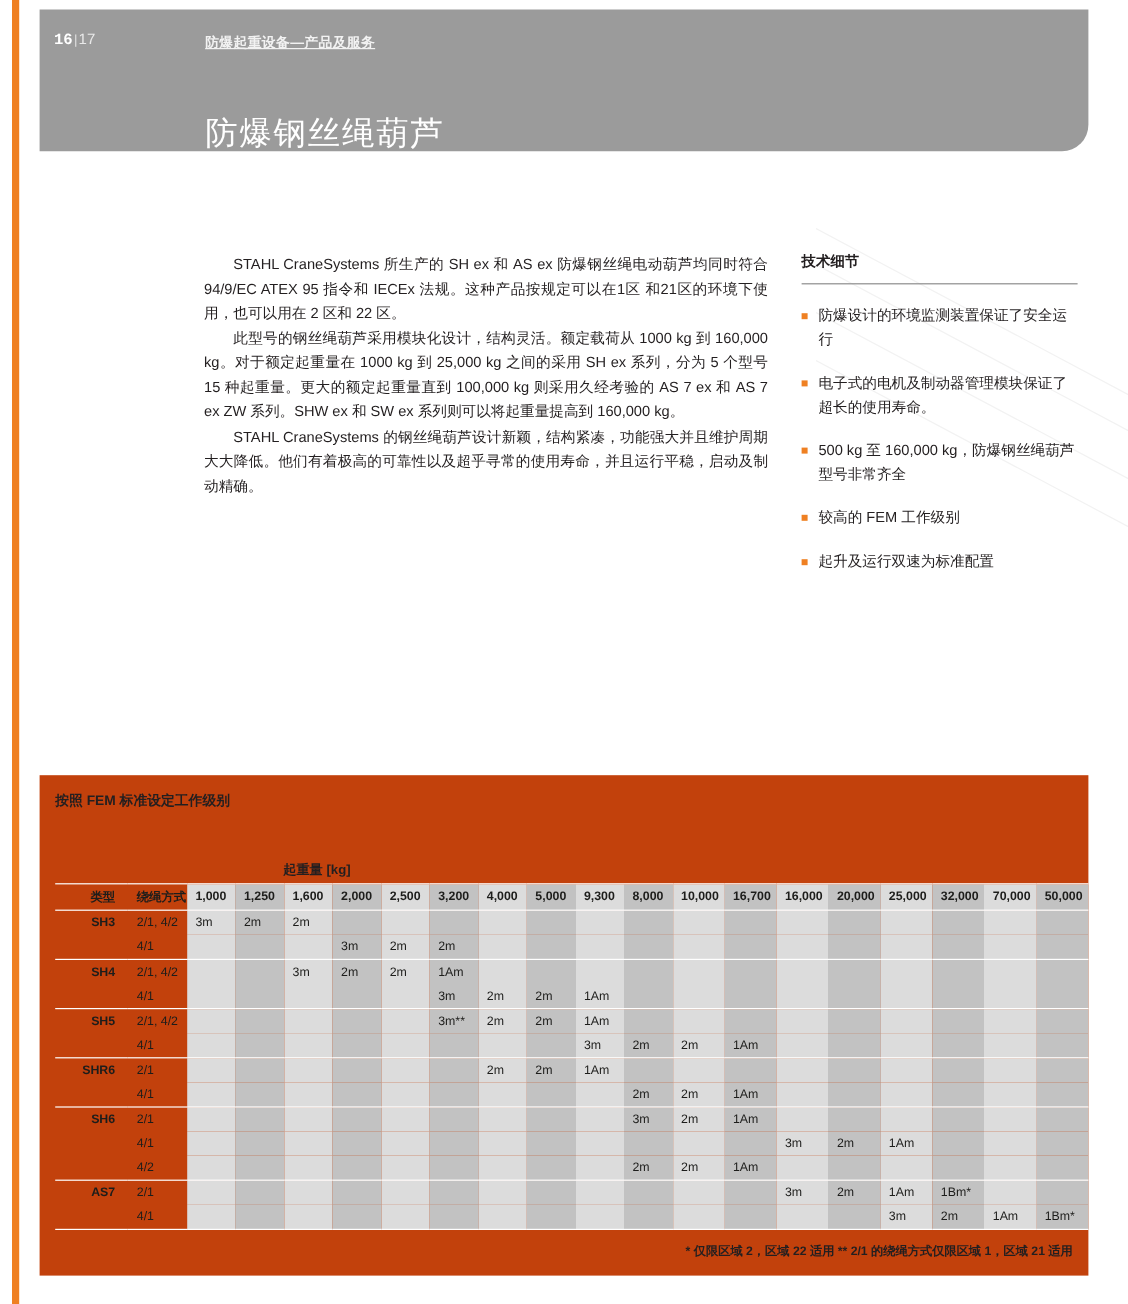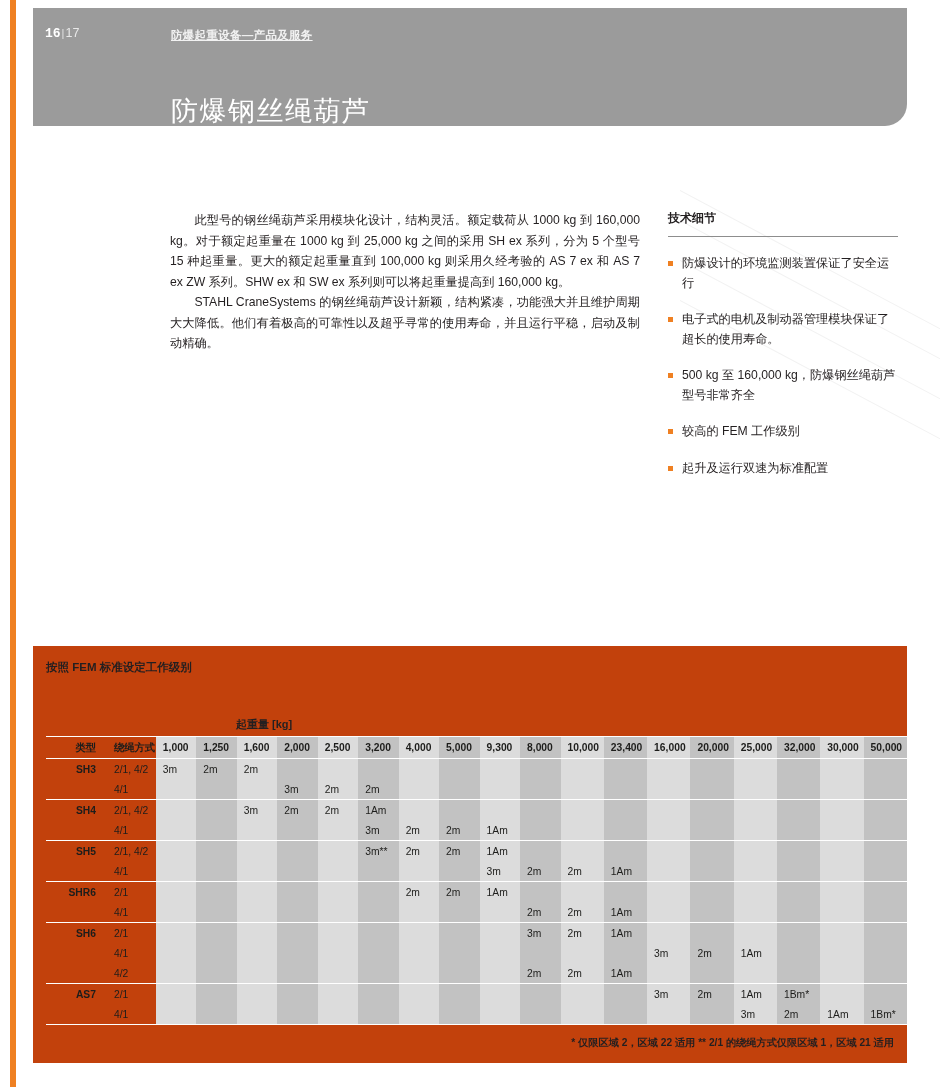--- a/index.html
+++ b/index.html
@@ -132,20 +132,21 @@
 
 <div class="banner">
   <div class="folio">
     <span class="num">16</span><span class="sep">|</span><span>17</span>
   </div>
   <div class="breadcrumb">防爆起重设备—产品及服务</div>
   <h1 class="banner-title">防爆钢丝绳葫芦</h1>
 </div>
 
 <div class="body-col">
+  <p>STAHL CraneSystems 所生产的 SH ex 和 AS ex 防爆钢丝绳电动葫芦均同时符合 94/9/EC ATEX 95 指令和 IECEx 法规。这种产品按规定可以在1区 和21区的环境下使用，也可以用在 2 区和 22 区。</p>
   <p>此型号的钢丝绳葫芦采用模块化设计，结构灵活。额定载荷从 1000 kg 到 160,000 kg。对于额定起重量在 1000 kg 到 25,000 kg 之间的采用 SH ex 系列，分为 5 个型号 15 种起重量。更大的额定起重量直到 100,000 kg 则采用久经考验的 AS 7 ex 和 AS 7 ex ZW 系列。SHW ex 和 SW ex 系列则可以将起重量提高到 160,000 kg。</p>
   <p>STAHL CraneSystems 的钢丝绳葫芦设计新颖，结构紧凑，功能强大并且维护周期大大降低。他们有着极高的可靠性以及超乎寻常的使用寿命，并且运行平稳，启动及制动精确。</p>
 </div>
 
 <div class="tech">
   <h3>技术细节</h3>
   <div class="tech-rule"></div>
   <ul>
     <li><span class="bullet"></span><span>防爆设计的环境监测装置保证了安全运行</span></li>
     <li><span class="bullet"></span><span>电子式的电机及制动器管理模块保证了超长的使用寿命。</span></li>
@@ -167,26 +168,26 @@
           <th class="val shade-b">1,250</th>
           <th class="val shade-a">1,600</th>
           <th class="val shade-b">2,000</th>
           <th class="val shade-a">2,500</th>
           <th class="val shade-b">3,200</th>
           <th class="val shade-a">4,000</th>
           <th class="val shade-b">5,000</th>
           <th class="val shade-a">9,300</th>
           <th class="val shade-b">8,000</th>
           <th class="val shade-a">10,000</th>
-          <th class="val shade-b">23,400</th>
+          <th class="val shade-b">16,700</th>
           <th class="val shade-a">16,000</th>
           <th class="val shade-b">20,000</th>
           <th class="val shade-a">25,000</th>
           <th class="val shade-b">32,000</th>
-          <th class="val shade-a">30,000</th>
+          <th class="val shade-a">70,000</th>
           <th class="val shade-b">50,000</th>
         </tr>
       </thead>
     <tbody id="tbody">
         <tr class="grp">
           <td class="type"><b>SH3</b></td>
           <td class="reev">2/1, 4/2</td>
           <td class="val shade-a">3m</td>
           <td class="val shade-b">2m</td>
           <td class="val shade-a">2m</td>

